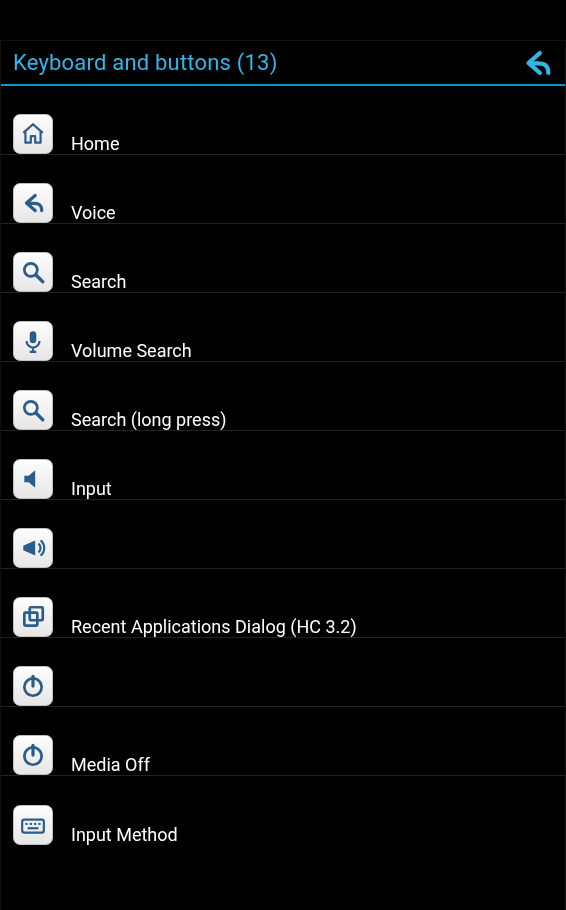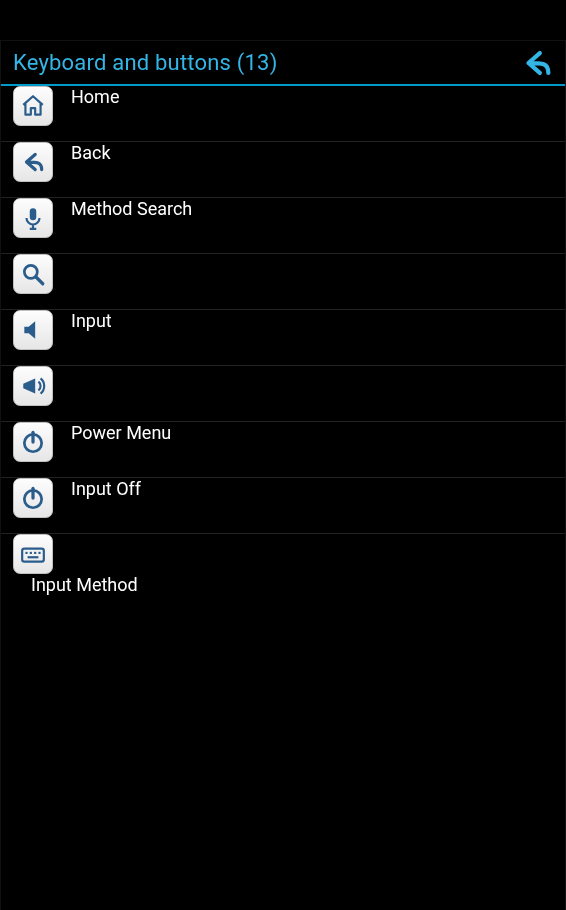--- a/index.html
+++ b/index.html
@@ -2,22 +2,22 @@
 <html><head>
 <meta charset="utf-8">
 <style>
   * { box-sizing: border-box; margin: 0; padding: 0; }
   html, body { width: 566px; height: 910px; background: #000; font-family: Roboto, "Helvetica Neue", Arial, sans-serif; overflow: hidden; }
   .screen { width: 566px; height: 910px; background: #000; position: relative; border: 1px solid #111; margin-top: 40px; }
   .header { display: flex; align-items: center; height: 45px; padding: 0 8px 0 12px; border-bottom: 2px solid #0099cc; }
   .header-title { flex: 1; color: #33b5e5; font-size: 22px; font-weight: 400; letter-spacing: 0.2px; }
   .header-back { width: 40px; height: 40px; display: flex; align-items: center; justify-content: center; cursor: pointer; }
   .list { width: 100%; }
-  .row { display: flex; align-items: flex-start; height: 56px; padding: 0 12px; border-bottom: 1px solid #222; cursor: pointer; }
-  .row:last-child { border-bottom: none; flex-direction: column; }
+  .row { display: flex; align-items: flex-end; height: 69px; padding: 0 12px; border-bottom: 1px solid #222; cursor: pointer; }
+  .row:last-child { border-bottom: none; }
   .icon-wrap { width: 40px; height: 40px; border-radius: 7px; background: linear-gradient(#fdfdfd, #e6e6e6); border: 1px solid #bfbfbf; display: flex; align-items: center; justify-content: center; flex-shrink: 0; box-shadow: inset 0 1px 0 #fff, 0 1px 1px rgba(0,0,0,.5); }
   .row-label { color: #fff; font-size: 18px; margin-left: 18px; font-weight: 400; }
   svg { display: block; }
 </style>
 </head>
 <body>
 
 <div class="screen">
   <div class="header">
     <div class="header-title">Keyboard and buttons (13)</div>
@@ -36,72 +36,90 @@
           </svg>
         </div>
         <div class="row-label">Home</div>
       </div>
       <div class="row">
         <div class="icon-wrap">
           <svg width="26" height="26" viewBox="0 0 24 24">
             <path fill="none" stroke="#2b5d8c" stroke-width="3" stroke-linecap="round" stroke-linejoin="round" d="M14 5 L6 12 L14 19 M6 12 C 16 12 20 12 20 19"></path>
           </svg>
         </div>
-        <div class="row-label">Back</div>
+        <div class="row-label">Voice</div>
+      </div>
+      <div class="row">
+        <div class="icon-wrap">
+          <svg width="26" height="26" viewBox="0 0 24 24">
+            <circle cx="10" cy="10" r="6" fill="none" stroke="#2b5d8c" stroke-width="2.5"></circle>
+            <line x1="15" y1="15" x2="21" y2="21" stroke="#2b5d8c" stroke-width="3" stroke-linecap="round"></line>
+          </svg>
+        </div>
+        <div class="row-label">Search</div>
       </div>
       <div class="row">
         <div class="icon-wrap">
           <svg width="26" height="26" viewBox="0 0 24 24">
             <rect x="9" y="3" width="6" height="11" rx="3" fill="#2b5d8c"></rect>
             <path fill="none" stroke="#2b5d8c" stroke-width="2" d="M6 12 a6 6 0 0 0 12 0 M12 18 V22 M9 22 H15"></path>
           </svg>
         </div>
-        <div class="row-label">Method Search</div>
+        <div class="row-label">Volume Search</div>
       </div>
       <div class="row">
         <div class="icon-wrap">
           <svg width="26" height="26" viewBox="0 0 24 24">
             <circle cx="10" cy="10" r="6" fill="none" stroke="#2b5d8c" stroke-width="2.5"></circle>
             <line x1="15" y1="15" x2="21" y2="21" stroke="#2b5d8c" stroke-width="3" stroke-linecap="round"></line>
           </svg>
         </div>
+        <div class="row-label">Search (long press)</div>
       </div>
       <div class="row">
         <div class="icon-wrap">
           <svg width="26" height="26" viewBox="0 0 24 24">
             <path fill="#2b5d8c" d="M4 9 H8 L14 4 V20 L8 15 H4 Z"></path>
           </svg>
         </div>
         <div class="row-label">Input</div>
       </div>
       <div class="row">
         <div class="icon-wrap">
           <svg width="26" height="26" viewBox="0 0 24 24">
             <path fill="#2b5d8c" d="M3 10 L14 5 V19 L3 14 Z"></path>
             <path fill="none" stroke="#2b5d8c" stroke-width="2" d="M17 8 a5 5 0 0 1 0 8 M19 5 a9 9 0 0 1 0 14"></path>
           </svg>
         </div>
       </div>
       <div class="row">
         <div class="icon-wrap">
           <svg width="26" height="26" viewBox="0 0 24 24">
-            <circle cx="12" cy="13" r="8" fill="none" stroke="#2b5d8c" stroke-width="2.5"></circle>
-            <line x1="12" y1="3" x2="12" y2="12" stroke="#2b5d8c" stroke-width="3" stroke-linecap="round"></line>
+            <rect x="4" y="8" width="12" height="12" rx="1" fill="none" stroke="#2b5d8c" stroke-width="2.5"></rect>
+            <rect x="9" y="3" width="12" height="12" rx="1" fill="none" stroke="#2b5d8c" stroke-width="2.5"></rect>
           </svg>
         </div>
-        <div class="row-label">Power Menu</div>
+        <div class="row-label">Recent Applications Dialog (HC 3.2)</div>
       </div>
       <div class="row">
         <div class="icon-wrap">
           <svg width="26" height="26" viewBox="0 0 24 24">
             <circle cx="12" cy="13" r="8" fill="none" stroke="#2b5d8c" stroke-width="2.5"></circle>
             <line x1="12" y1="3" x2="12" y2="12" stroke="#2b5d8c" stroke-width="3" stroke-linecap="round"></line>
           </svg>
         </div>
-        <div class="row-label">Input Off</div>
+      </div>
+      <div class="row">
+        <div class="icon-wrap">
+          <svg width="26" height="26" viewBox="0 0 24 24">
+            <circle cx="12" cy="13" r="8" fill="none" stroke="#2b5d8c" stroke-width="2.5"></circle>
+            <line x1="12" y1="3" x2="12" y2="12" stroke="#2b5d8c" stroke-width="3" stroke-linecap="round"></line>
+          </svg>
+        </div>
+        <div class="row-label">Media Off</div>
       </div>
       <div class="row">
         <div class="icon-wrap">
           <svg width="26" height="26" viewBox="0 0 24 24">
             <rect x="2" y="7" width="20" height="12" rx="2" fill="none" stroke="#2b5d8c" stroke-width="2"></rect>
             <rect x="5" y="10" width="2" height="2" fill="#2b5d8c"></rect>
             <rect x="9" y="10" width="2" height="2" fill="#2b5d8c"></rect>
             <rect x="13" y="10" width="2" height="2" fill="#2b5d8c"></rect>
             <rect x="17" y="10" width="2" height="2" fill="#2b5d8c"></rect>
             <rect x="7" y="14" width="10" height="2" fill="#2b5d8c"></rect>

